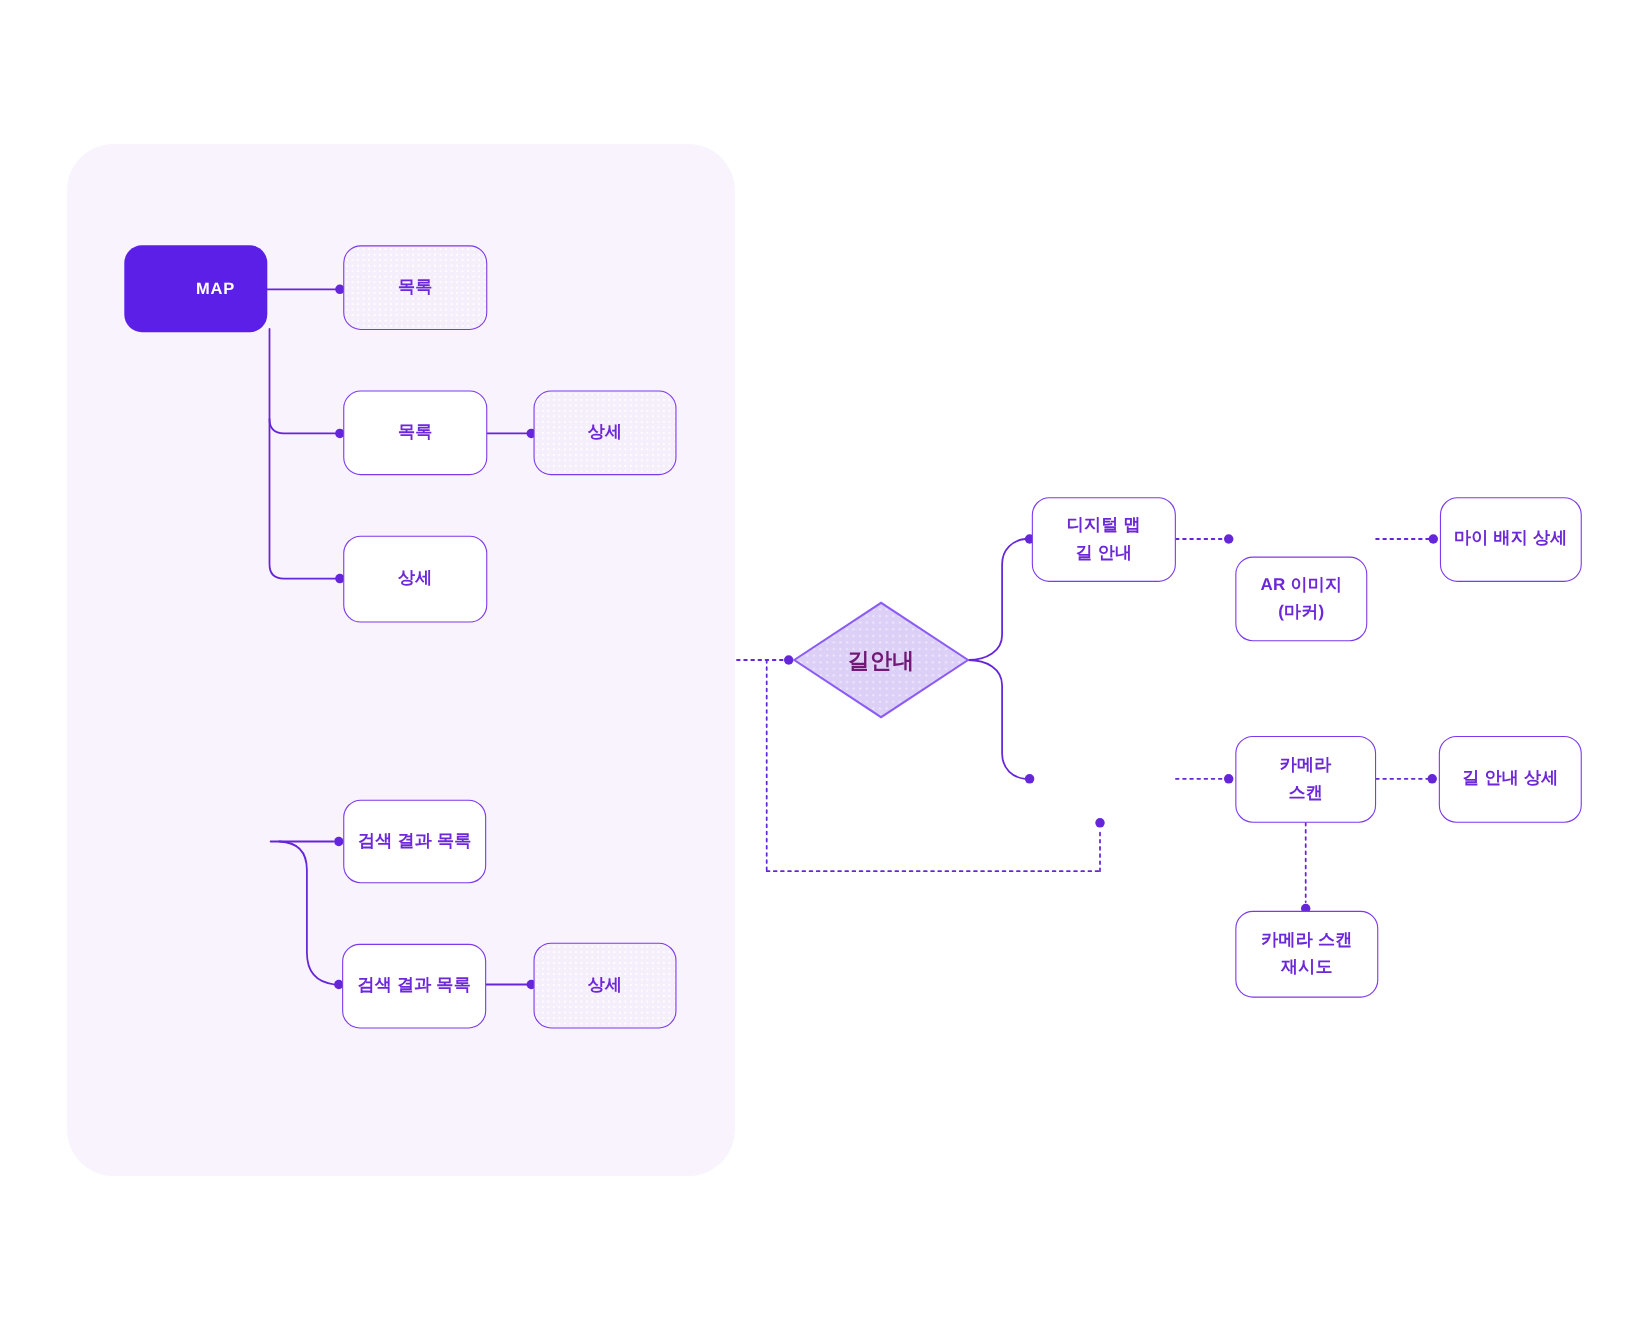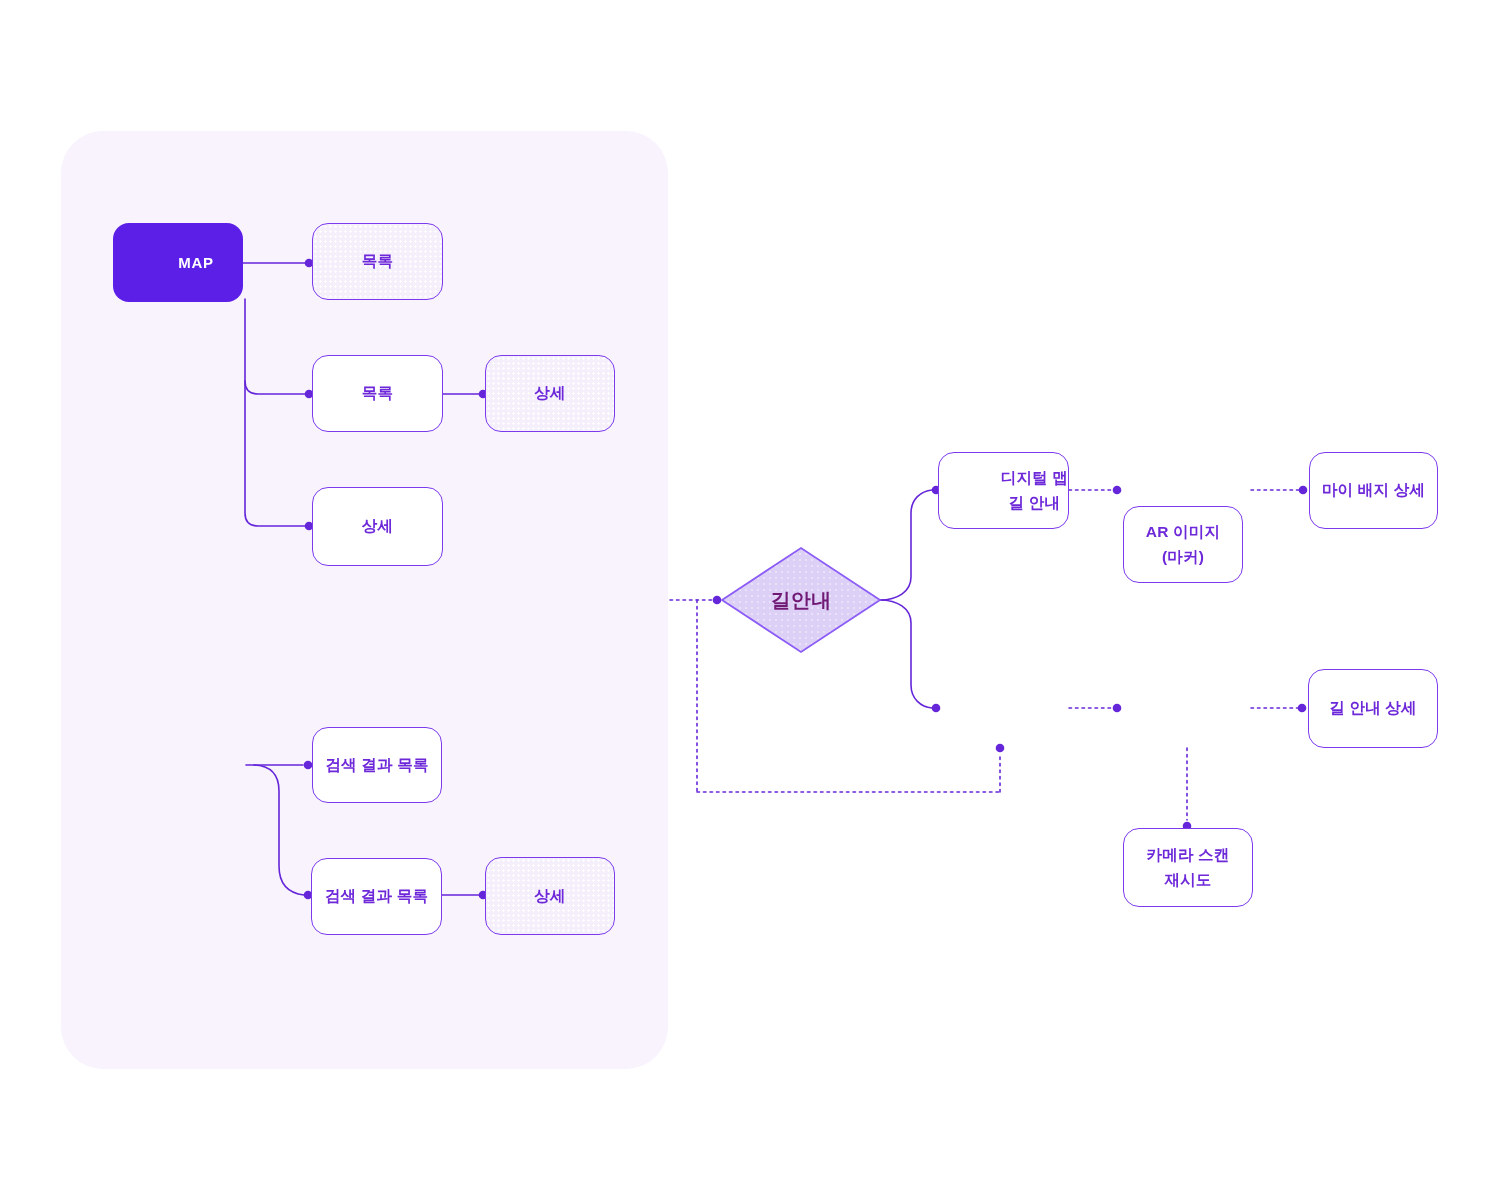--- a/index.html
+++ b/index.html
@@ -40,21 +40,21 @@
   
   #n-map-root{left:113px;top:223px;width:130px;height:79px;}
   #n-map-list-1{left:312px;top:223px;width:131px;height:77px;}
   #n-map-list-2{left:312px;top:355px;width:131px;height:77px;}
   #n-map-list-detail{left:485px;top:355px;width:130px;height:77px;}
   #n-map-detail{left:312px;top:487px;width:131px;height:79px;}
   #n-search-root{left:113px;top:727px;width:130px;height:76px;}
   #n-search-results-1{left:312px;top:727px;width:130px;height:76px;}
   #n-search-results-2{left:311px;top:858px;width:131px;height:77px;}
   #n-search-detail{left:485px;top:857px;width:130px;height:78px;}
-  #n-digital-map-guide{left:938px;top:452px;width:131px;height:77px;justify-content:flex-end;}
+  #n-digital-map-guide{left:938px;top:452px;width:131px;height:77px;}
   #n-ar-image-marker{left:1123px;top:462px;width:120px;height:77px;margin-top:44px;}
   #n-my-badge-detail{left:1309px;top:452px;width:129px;height:77px;}
   #n-day-ticket-use{left:938px;top:669px;width:130px;height:78px;}
   #n-camera-scan{left:1123px;top:669px;width:128px;height:79px;}
   #n-guide-detail{left:1308px;top:669px;width:130px;height:79px;}
   #n-camera-scan-retry{left:1123px;top:828px;width:130px;height:79px;}
 </style>
 </head>
 <body>
 
@@ -148,20 +148,24 @@
     <span class="node-label">디지털 맵
 길 안내</span>
   </div>
   <div class="node node--white" id="n-ar-image-marker">
     <span class="node-label">AR 이미지
 (마커)</span>
   </div>
   <div class="node node--white" id="n-my-badge-detail">
     <span class="node-label">마이 배지 상세</span>
   </div>
+  <div class="node node--white" id="n-camera-scan">
+    <span class="node-label">카메라
+스캔</span>
+  </div>
   <div class="node node--white" id="n-guide-detail">
     <span class="node-label">길 안내 상세</span>
   </div>
   <div class="node node--white" id="n-camera-scan-retry">
     <span class="node-label">카메라 스캔
 재시도</span>
   </div>
 
 </div>
 

